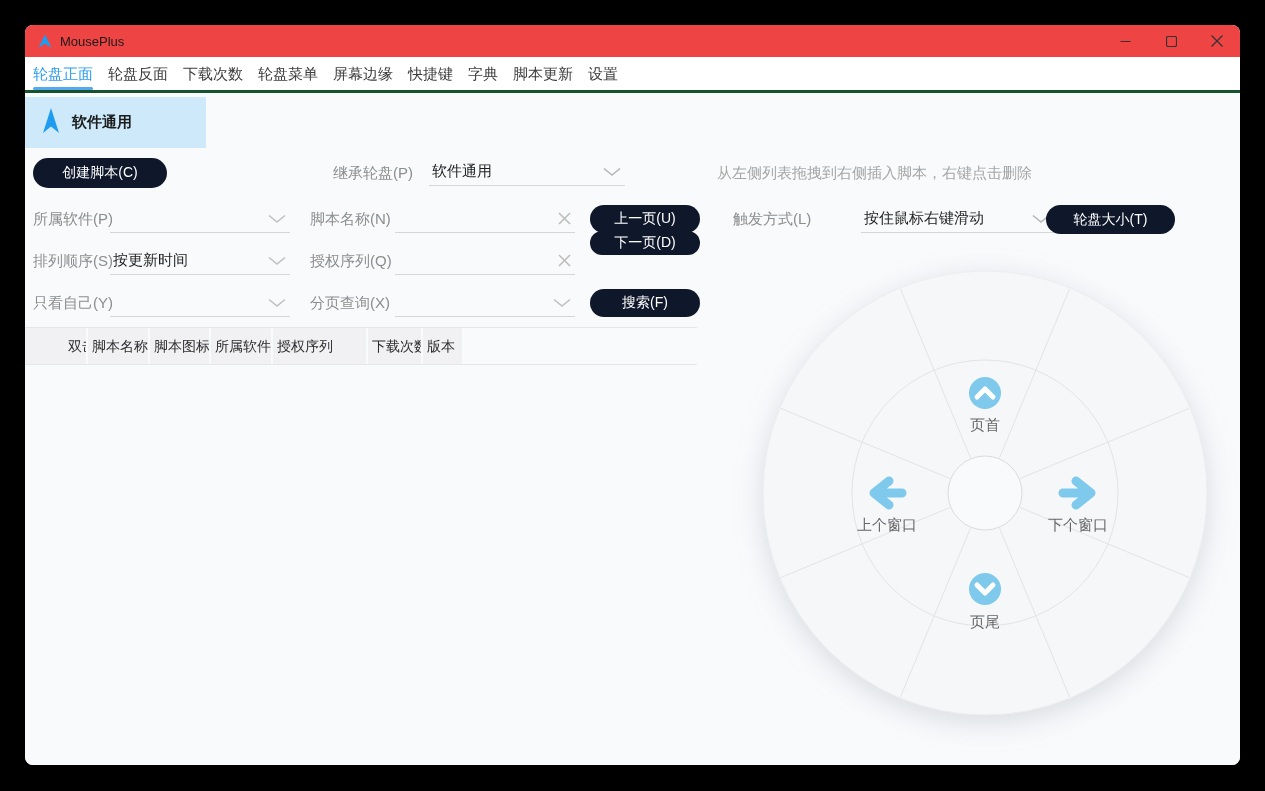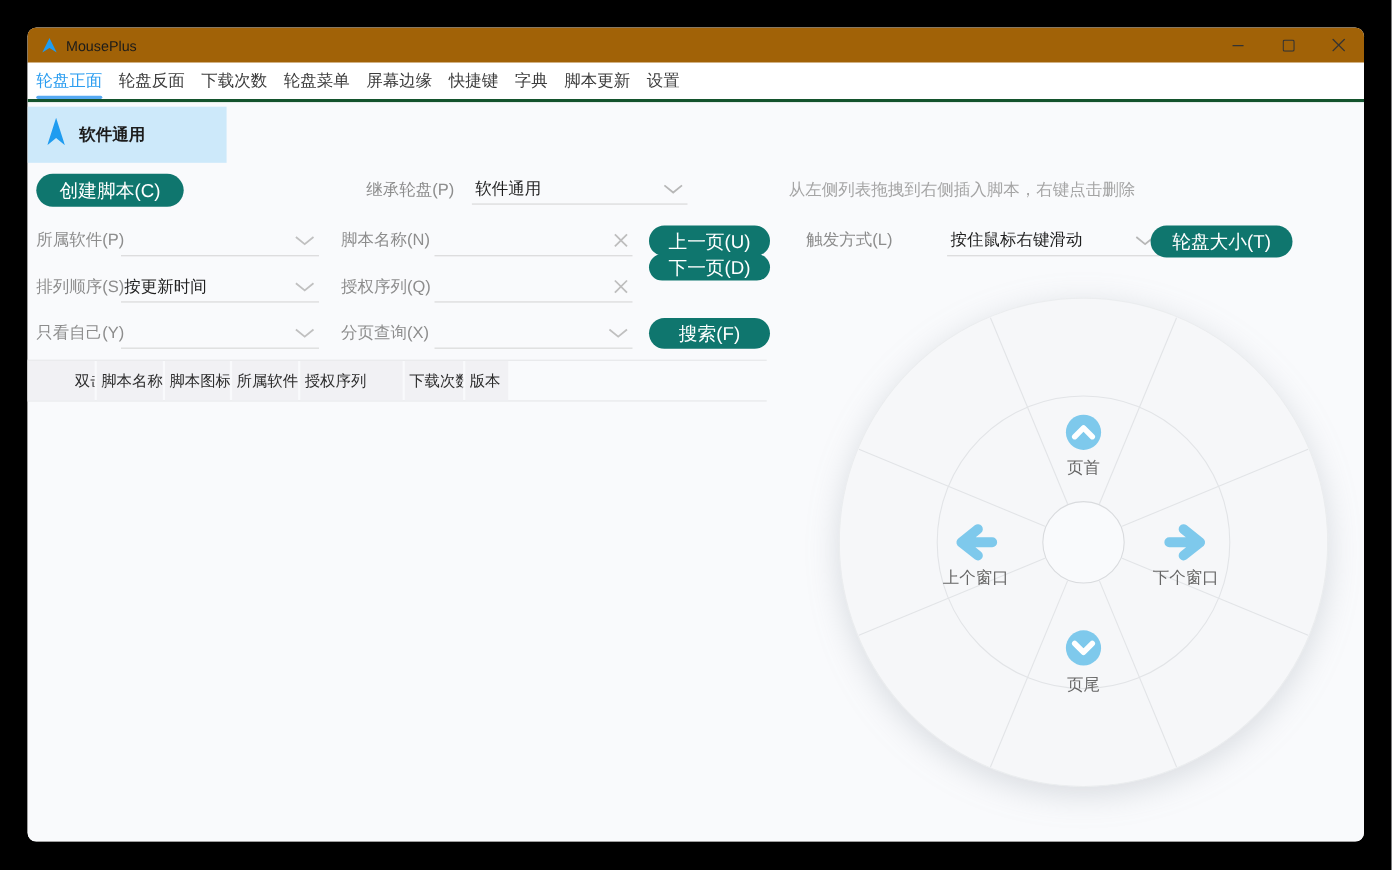--- a/index.html
+++ b/index.html
@@ -1,42 +1,42 @@
 <!DOCTYPE html>
 <html><head>
 <meta charset="utf-8">
 <style>
   html,body{margin:0;padding:0;}
   body{width:1265px;height:791px;background:#000;overflow:hidden;
        font-family:"Liberation Sans",sans-serif;}
   .window{position:absolute;left:25px;top:25px;width:1215px;height:740px;
           background:#fff;border-radius:8px;overflow:hidden;}
   
-  .titlebar{position:absolute;left:0;top:0;right:0;height:32px;background:#a16207;
+  .titlebar{position:absolute;left:0;top:0;right:0;height:32px;background:#ef4444;
             display:flex;align-items:center;}
   .app-icon{margin-left:13px;display:flex;align-items:center;}
   .app-title{margin-left:8px;font-size:13px;color:#1b1b1b;}
   .caption{position:absolute;right:0;top:0;height:32px;display:flex;}
   .cap-btn{width:46px;height:32px;display:flex;align-items:center;justify-content:center;cursor:pointer;}
   
   .tabbar{position:absolute;left:0;top:32px;right:0;height:36px;background:#fff;
           border-bottom:3px solid #14532d;display:flex;padding-left:8px;box-sizing:border-box;}
   .tab{position:relative;margin-right:15px;font-size:15px;color:#3c3c3c;
        line-height:34px;cursor:pointer;white-space:nowrap;}
   .tab.active{color:#2b9df0;}
   .tab.active::after{content:"";position:absolute;left:0;right:0;bottom:0;height:3px;
        background:#55a9f2;border-radius:2px;}
   
   .content-bg{position:absolute;left:0;top:68px;right:0;bottom:0;background:#f9fafc;}
   .sel-item{position:absolute;left:0;top:72px;width:181px;height:51px;background:#cde9fa;
             display:flex;align-items:center;cursor:pointer;}
   .sel-item .logo{margin-left:18px;}
   .sel-item .name{margin-left:13px;font-size:15px;font-weight:600;color:#1c1c1c;}
-  .pill{position:absolute;border:none;border-radius:15px;background:#0f766e;color:#fff;
-        font-size:17px;font-family:inherit;display:flex;align-items:center;justify-content:center;
+  .pill{position:absolute;border:none;border-radius:15px;background:#0f172a;color:#fff;
+        font-size:14px;font-family:inherit;display:flex;align-items:center;justify-content:center;
         cursor:pointer;padding:0;}
   .lbl{position:absolute;height:28px;line-height:28px;font-size:15px;color:#8d8d8d;white-space:nowrap;text-align:center;}
   .hint{position:absolute;height:28px;line-height:28px;font-size:15px;color:#a5a5a5;white-space:nowrap;}
   .ufield{position:absolute;height:28px;border-bottom:1px solid #d6d6d6;
           display:flex;align-items:center;cursor:pointer;box-sizing:border-box;}
   .ufield .val{flex:1;font-size:15px;color:#1f1f1f;padding-left:3px;white-space:nowrap;overflow:hidden;}
   .ufield .ico{flex:0 0 auto;display:flex;align-items:center;margin-right:4px;}
   
   .thead{position:absolute;left:0;top:302px;width:672px;border-top:1px solid #e5e6e8;
          border-bottom:1px solid #e5e6e8;display:flex;gap:2px;background:#f9fafc;}

